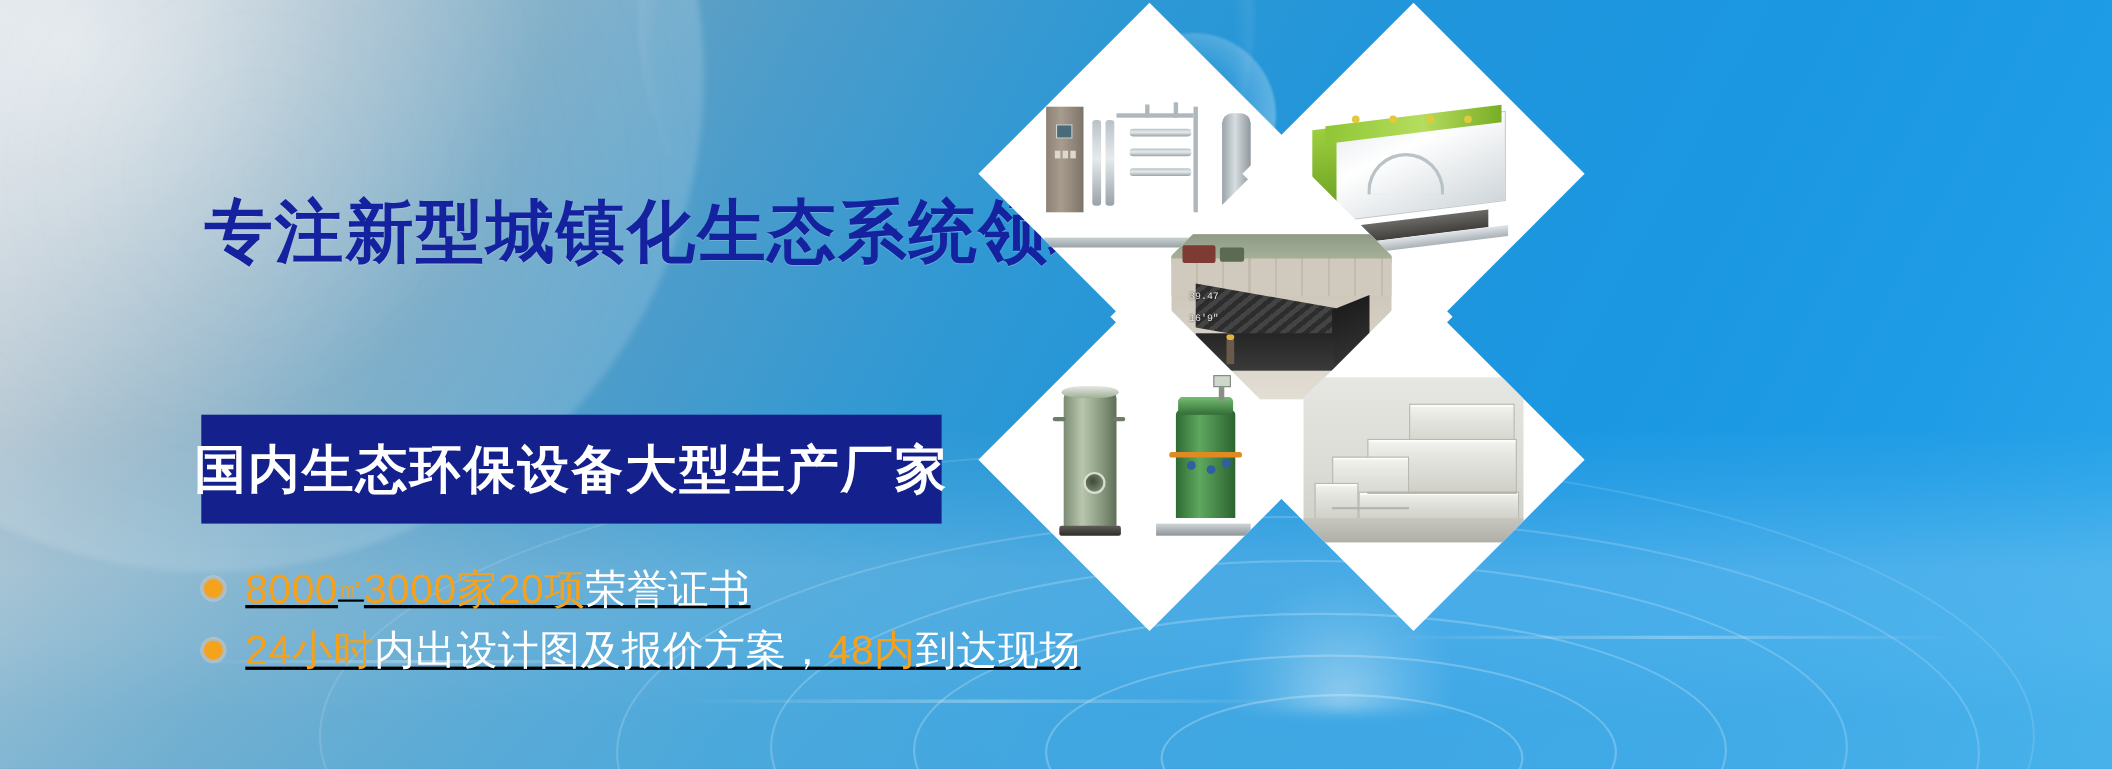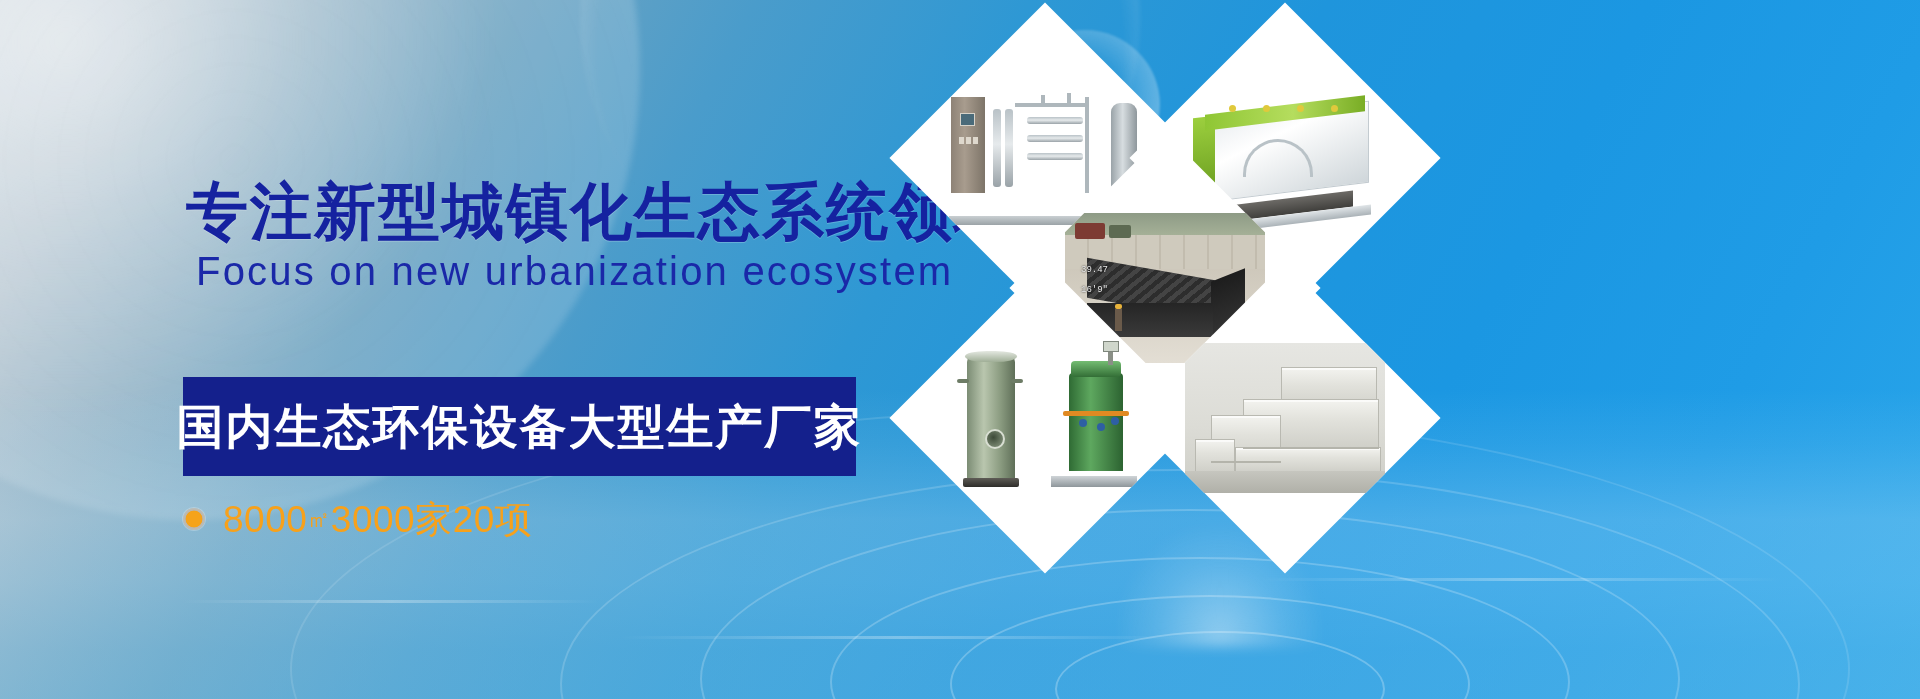--- a/index.html
+++ b/index.html
@@ -137,21 +137,21 @@
     position:absolute; left:183px; top:377px;
     width:673px; height:99px;
     background:#14208c;
     display:flex; align-items:center; justify-content:center;
   }
   .ribbon-text {
     font-size:47px; font-weight:bold; color:#ffffff;
     letter-spacing:2px; white-space:nowrap; line-height:1;
   }
 
-  .bullets { position:absolute; left:183px; top:495px; }
+  .bullets { position:absolute; left:183px; top:511px;text-decoration:underline; }
   .bullet-row {
     display:flex; align-items:center;
     height:48px; margin-bottom:8px;
     white-space:nowrap;
   }
   .dot {
     width:22px; height:22px; border-radius:50%;
     background:radial-gradient(circle at 50% 50%, #f5a31a 0%, #f5a31a 52%, #b9b6ae 56%, #cfcdc6 100%);
     margin-right:18px; flex:none;
     box-shadow:0 0 0 1px rgba(255,255,255,0.25);
@@ -287,36 +287,43 @@
     <div class="splash"></div>
     <div class="streak" style="left:180px; bottom:96px; width:420px;"></div>
     <div class="streak" style="left:620px; bottom:60px; width:560px;"></div>
     <div class="streak" style="left:1260px; bottom:118px; width:520px;"></div>
   </div>
 
   <div class="text-col">
 
     <div class="headline">专注新型城镇化生态系统领域</div>
 
-    <div class="sub-en">Focus on new urbanization ecosystem</div>
 
     <div class="ribbon">
       <span class="ribbon-text">国内生态环保设备大型生产厂家</span>
     </div>
 
     <div class="bullets">
 
       <div class="bullet-row">
         <span class="dot"></span>
         <span class="frag or">8000</span>
         <span class="frag or sup">㎡</span>
         <span class="frag or"> 3000家</span>
         <span class="frag or"> 20项</span>
-      </div>
-
+        <span class="frag wh">荣誉证书</span>
+      </div>
+
+      <div class="bullet-row">
+        <span class="dot"></span>
+        <span class="frag or">24小时</span>
+        <span class="frag wh">内出设计图及报价方案，</span>
+        <span class="frag or">48内</span>
+        <span class="frag wh">到达现场</span>
+      </div>
 
     </div>
   </div>
 
   <div class="diamonds">
 
     <div class="dia d1">
       <div class="inner">
         <div class="art">
           <div class="skid">

